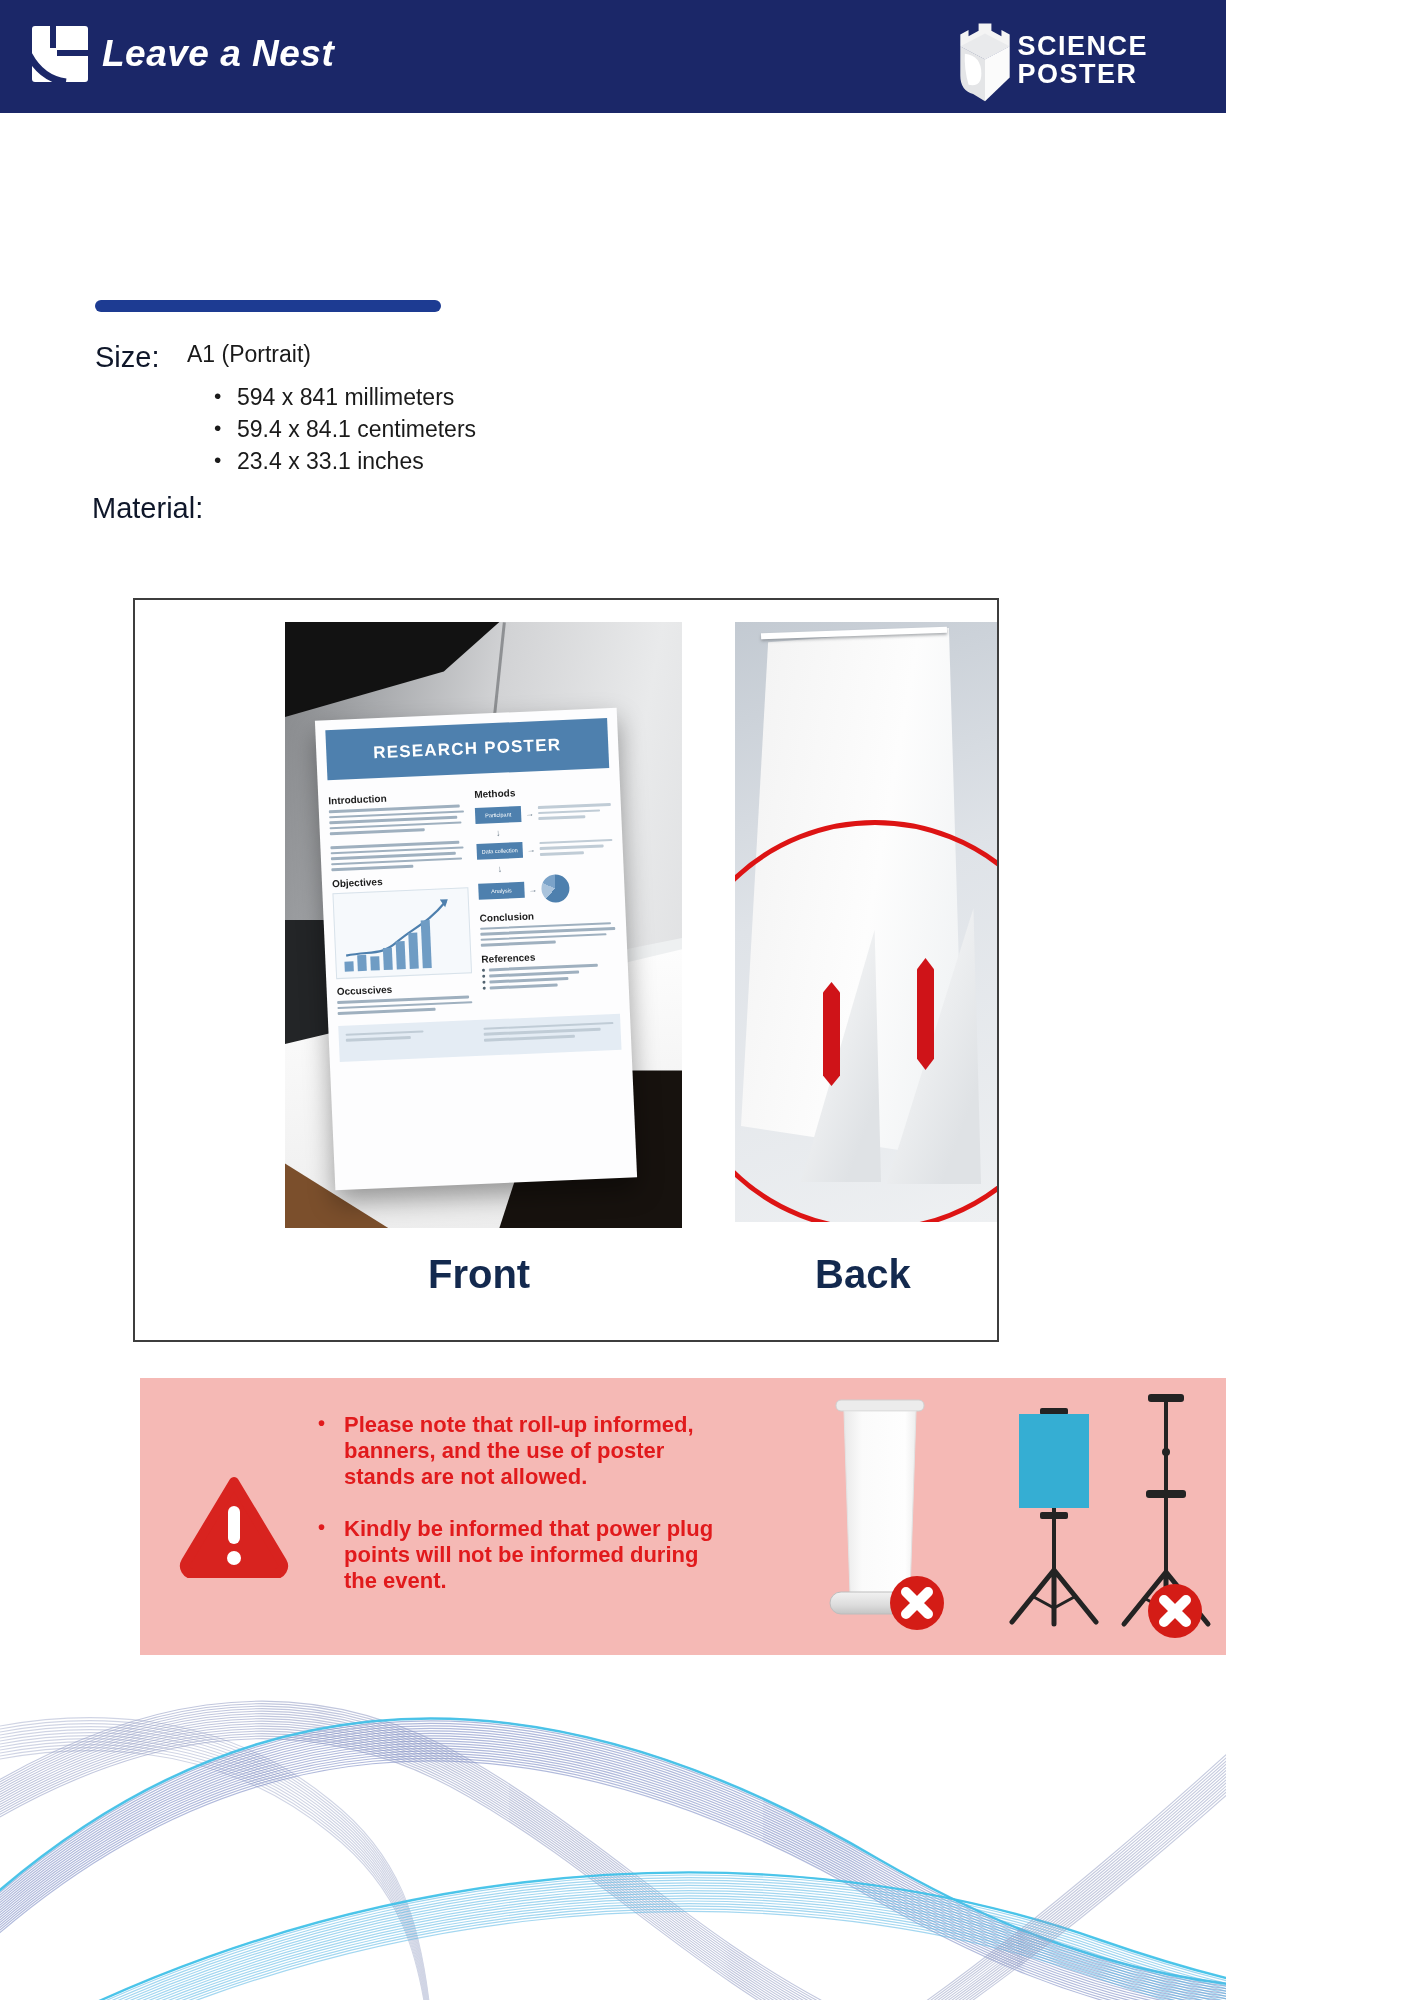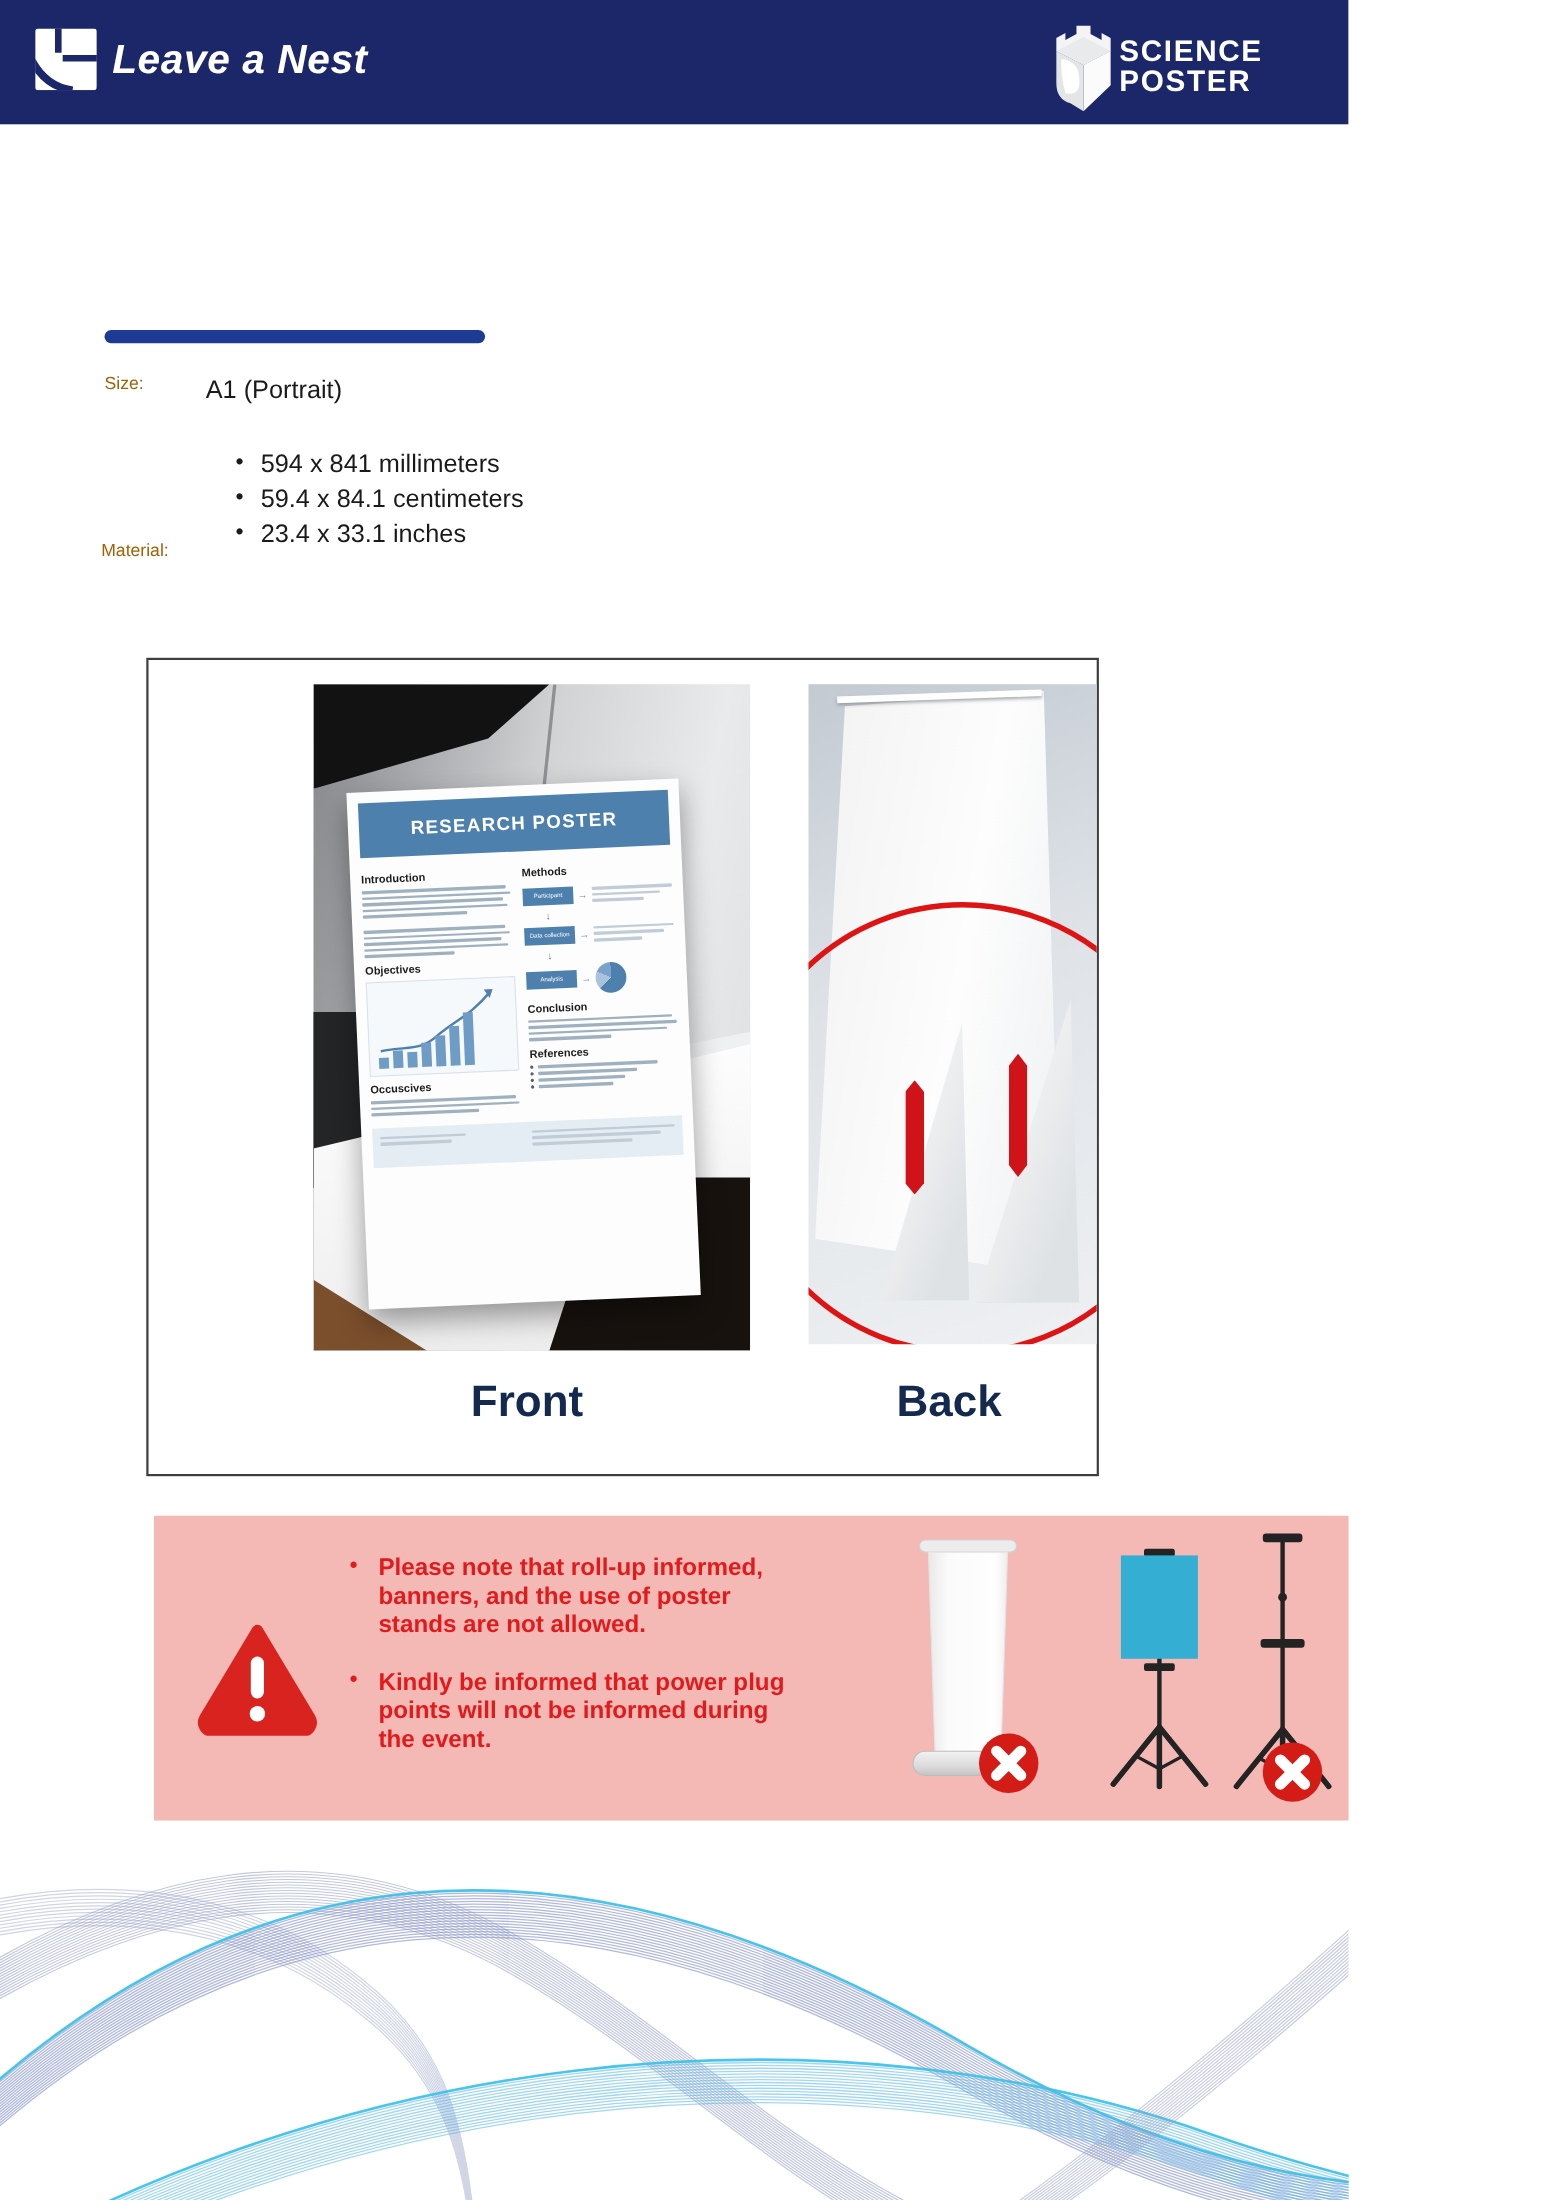--- a/index.html
+++ b/index.html
@@ -12,23 +12,23 @@
   .brand-left .wordmark{color:#fff;font-size:37px;font-weight:800;font-style:italic;letter-spacing:.5px;}
   .brand-right{position:absolute;right:78px;top:18px;display:flex;align-items:center;}
   .brand-right .sc-text{color:#fff;font-weight:800;font-size:27px;line-height:1.02;letter-spacing:1.5px;}
 
   
   .title{position:absolute;left:95px;top:220px;font-size:37px;color:#112d4e;font-weight:400;}
   .title .b{font-weight:800;}
   .title-bar{position:absolute;left:95px;top:300px;width:346px;height:12px;border-radius:6px;background:#1d3b92;}
 
   
-  .lbl{position:absolute;font-size:16px;color:#a16207;}
+  .lbl{position:absolute;font-size:29px;color:#0f172a;}
   .size-value{position:absolute;left:187px;top:341px;font-size:23px;}
-  .size-bullets{position:absolute;left:210px;top:408px;margin:0;padding:0;list-style:none;font-size:23px;}
+  .size-bullets{position:absolute;left:210px;top:384px;margin:0;padding:0;list-style:none;font-size:23px;}
   .size-bullets li{position:relative;padding-left:27px;margin-bottom:5px;}
   .size-bullets li::before{content:"•";position:absolute;left:4px;font-size:21px;}
   .material-text{position:absolute;left:188px;top:492px;width:810px;font-size:23px;line-height:1.2;}
   .material-text .red{color:#e11a1c;font-weight:800;}
 
   
   .figbox{position:absolute;left:133px;top:598px;width:862px;height:740px;border:2px solid #3d3d3d;background:#fff;}
   .fig-label{position:absolute;font-size:40px;font-weight:800;color:#13294e;}
 
   

